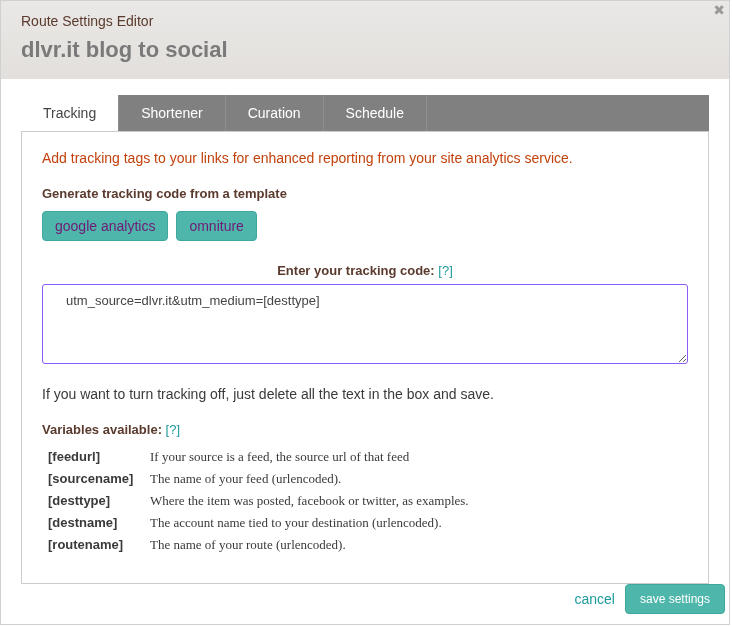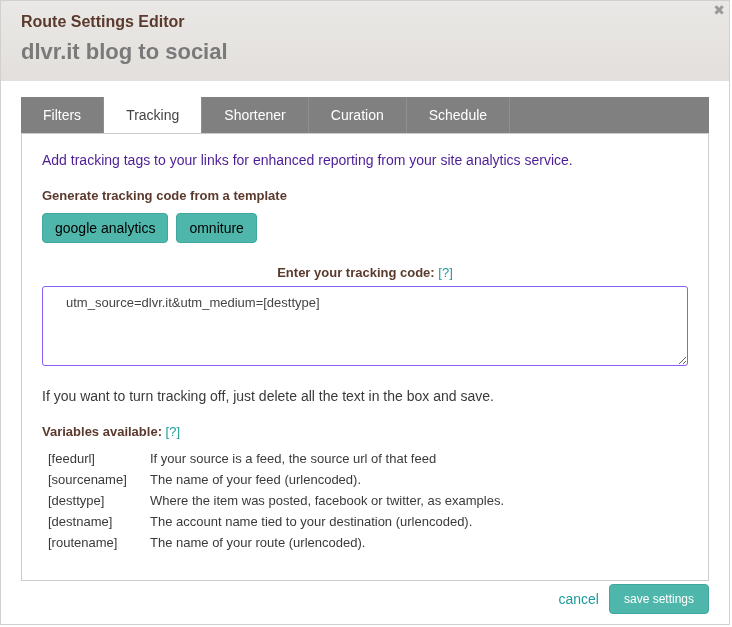--- a/index.html
+++ b/index.html
@@ -15,22 +15,22 @@
       width: 730px;
       height: 625px;
       background: #fff;
       position: relative;
     }
     .header {
       background: linear-gradient(#eae8e6, #e2dfdc);
       padding: 12px 20px 16px 20px;
     }
     .header-title {
-      font-size: 16px;
-      font-weight: bold;
+      font-size: 14px;
+      font-weight: normal;
       color: #5b3a2e;
       margin-bottom: 8px;
     }
     .header-subtitle {
       font-size: 22px;
       color: #7a7a7a;
       font-weight: bold;
     }
     .close-x {
       position: absolute;
@@ -65,37 +65,37 @@
       flex: 1;
       background: #808080;
     }
     .panel {
       border: 1px solid #ccc;
       border-top: 1px solid #ccc;
       padding: 18px 20px 24px 20px;
     }
     .intro {
       font-size: 14px;
-      color: #4c1d95;
+      color: #c2410c;
       margin-bottom: 20px;
     }
     .section-label {
       font-size: 13px;
       font-weight: bold;
       color: #5b3a2e;
       margin-bottom: 10px;
     }
     .template-btns {
       display: flex;
       gap: 8px;
       margin-bottom: 22px;
     }
     .tpl-btn {
       background: #4fb6ac;
-      color: #000000;
+      color: #701a75;
       border: 1px solid #3fa79d;
       border-radius: 4px;
       padding: 6px 12px;
       font-size: 14px;
       cursor: pointer;
     }
     .code-label {
       font-size: 13px;
       font-weight: bold;
       color: #5b3a2e;
@@ -130,31 +130,32 @@
       color: #5b3a2e;
       margin-bottom: 12px;
     }
     .var-row {
       display: flex;
       font-size: 13px;
       color: #3a3a3a;
       margin-bottom: 6px;
     }
     .var-name {
-      font-weight: normal;
+      font-weight: bold;
       width: 108px;
       padding-left: 6px;
     }
     .var-desc {
       flex: 1;
+      font-family: Liberation Serif, serif;
     }
     .footer {
       position: absolute;
       bottom: 10px;
-      right: 20px;
+      right: 4px;
       display: flex;
       align-items: center;
       gap: 10px;
     }
     .cancel-link {
       color: #1e9a9a;
       font-size: 14px;
       cursor: pointer;
     }
     .save-btn {
@@ -173,21 +174,20 @@
 <div class="modal">
   <span class="close-x">✖</span>
 
   <div class="header">
     <div class="header-title">Route Settings Editor</div>
     <div class="header-subtitle">dlvr.it blog to social</div>
   </div>
 
   <div class="body-wrap">
     <div class="tabs">
-      <div class="tab">Filters</div>
       <div class="tab active">Tracking</div>
       <div class="tab">Shortener</div>
       <div class="tab">Curation</div>
       <div class="tab">Schedule</div>
       <div class="tab-filler"></div>
     </div>
 
     <div class="panel">
       <div class="intro">Add tracking tags to your links for enhanced reporting from your site analytics service.</div>
 

